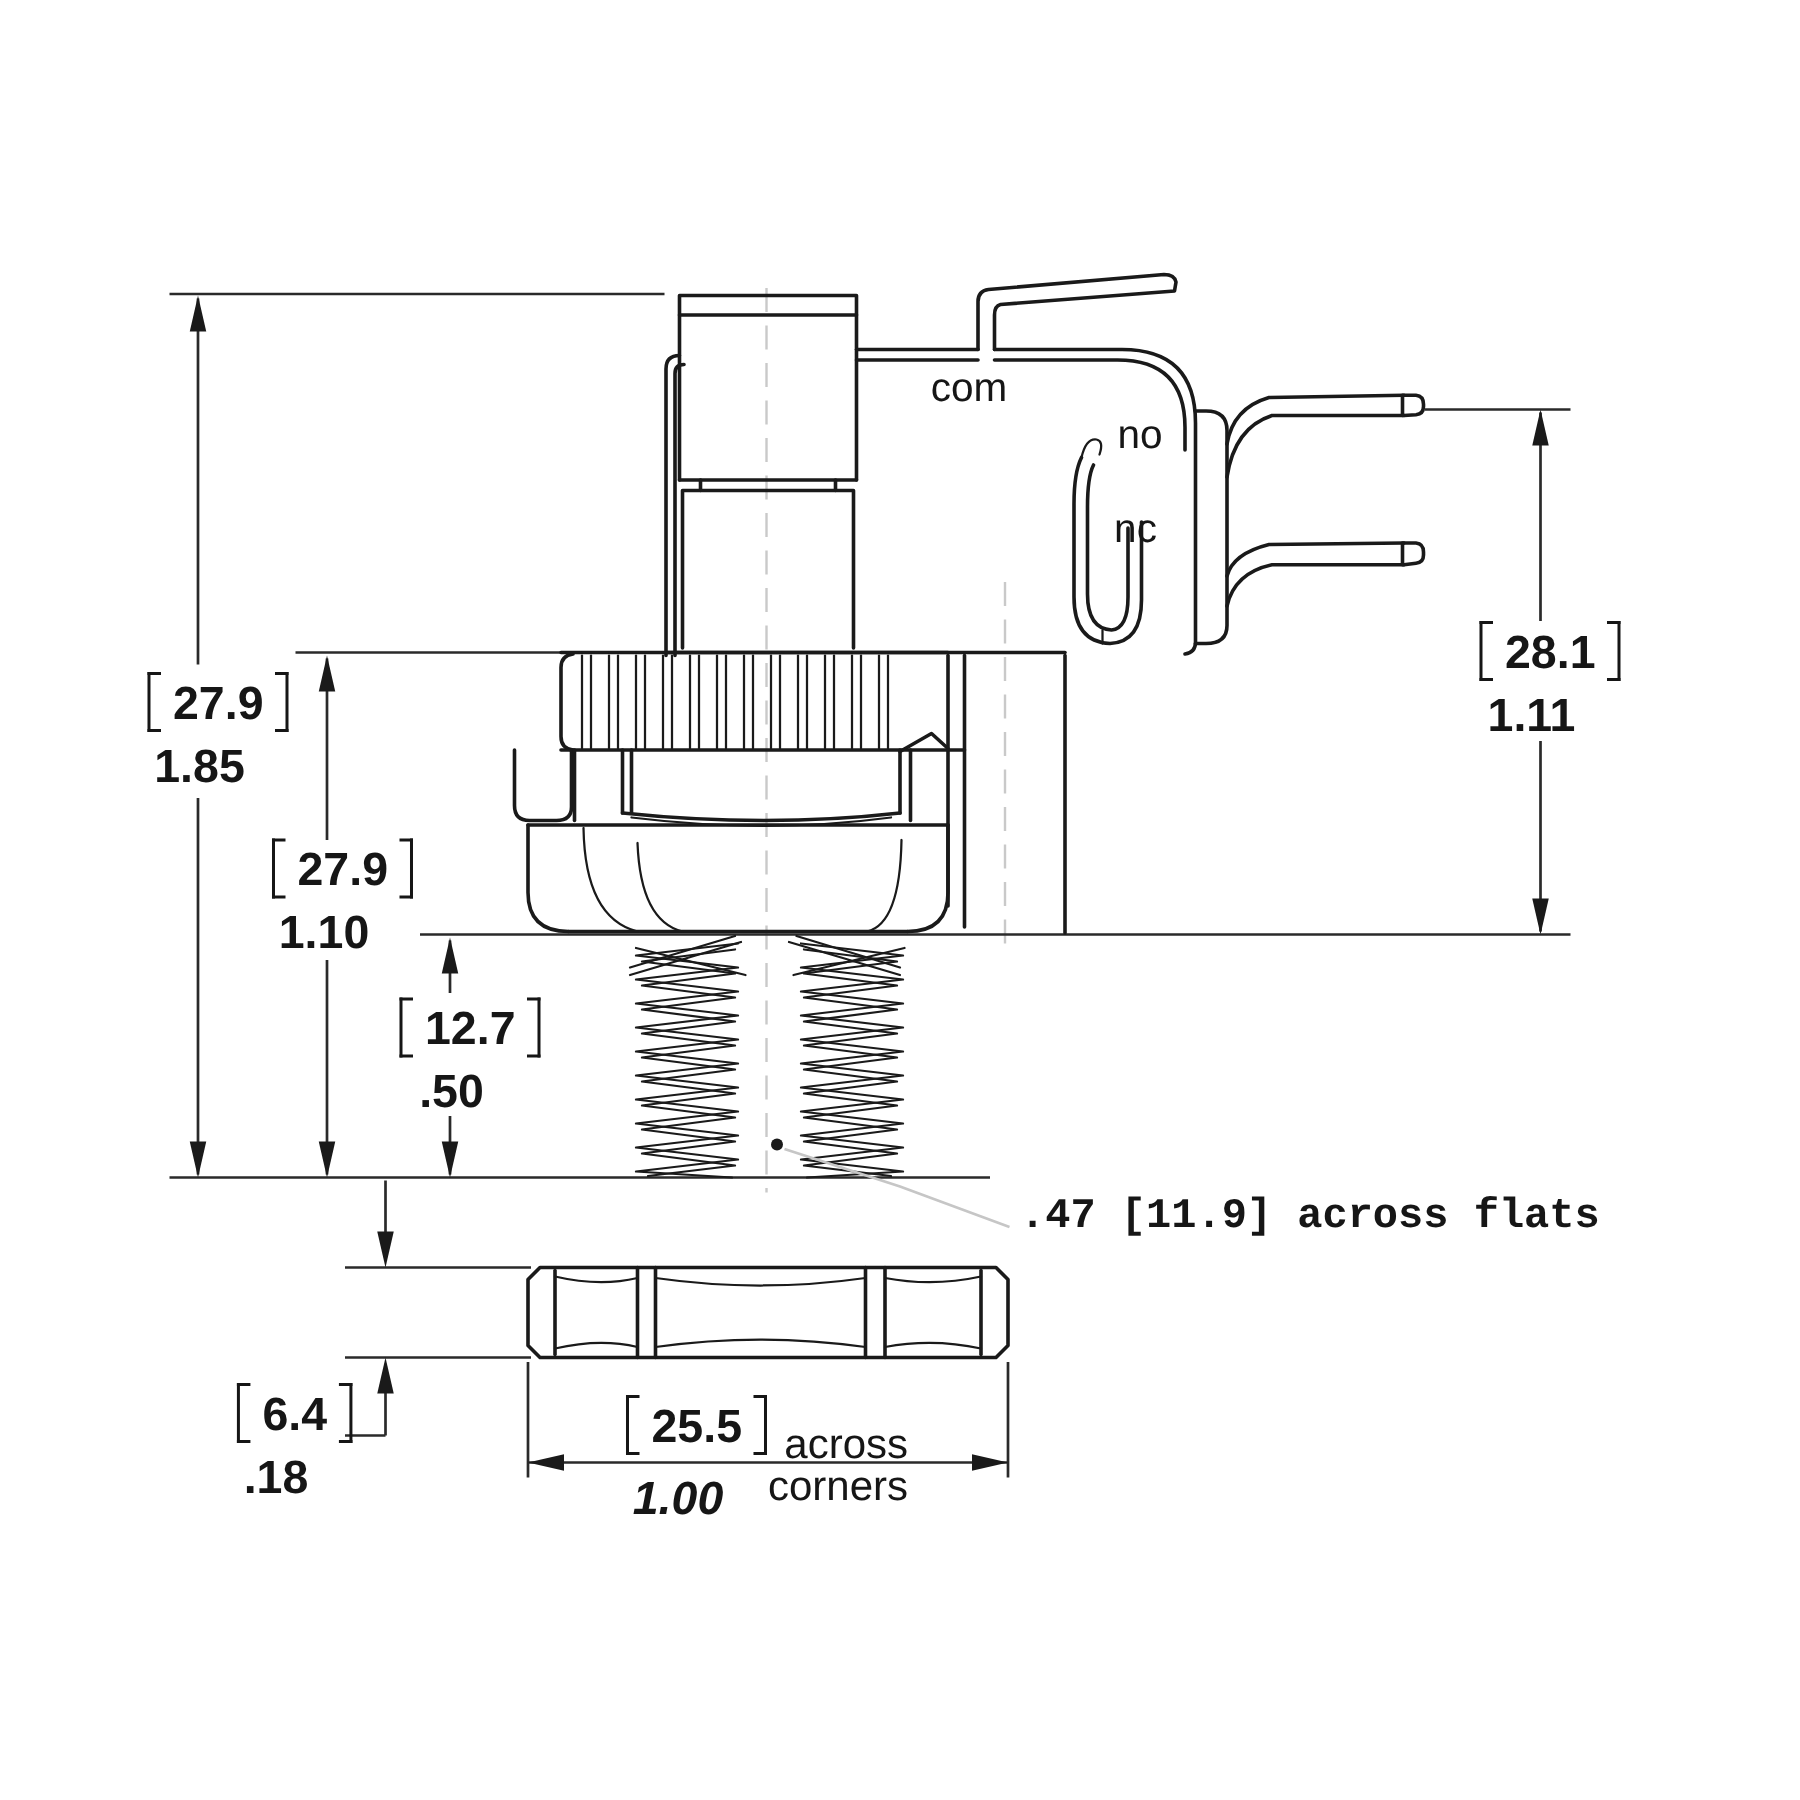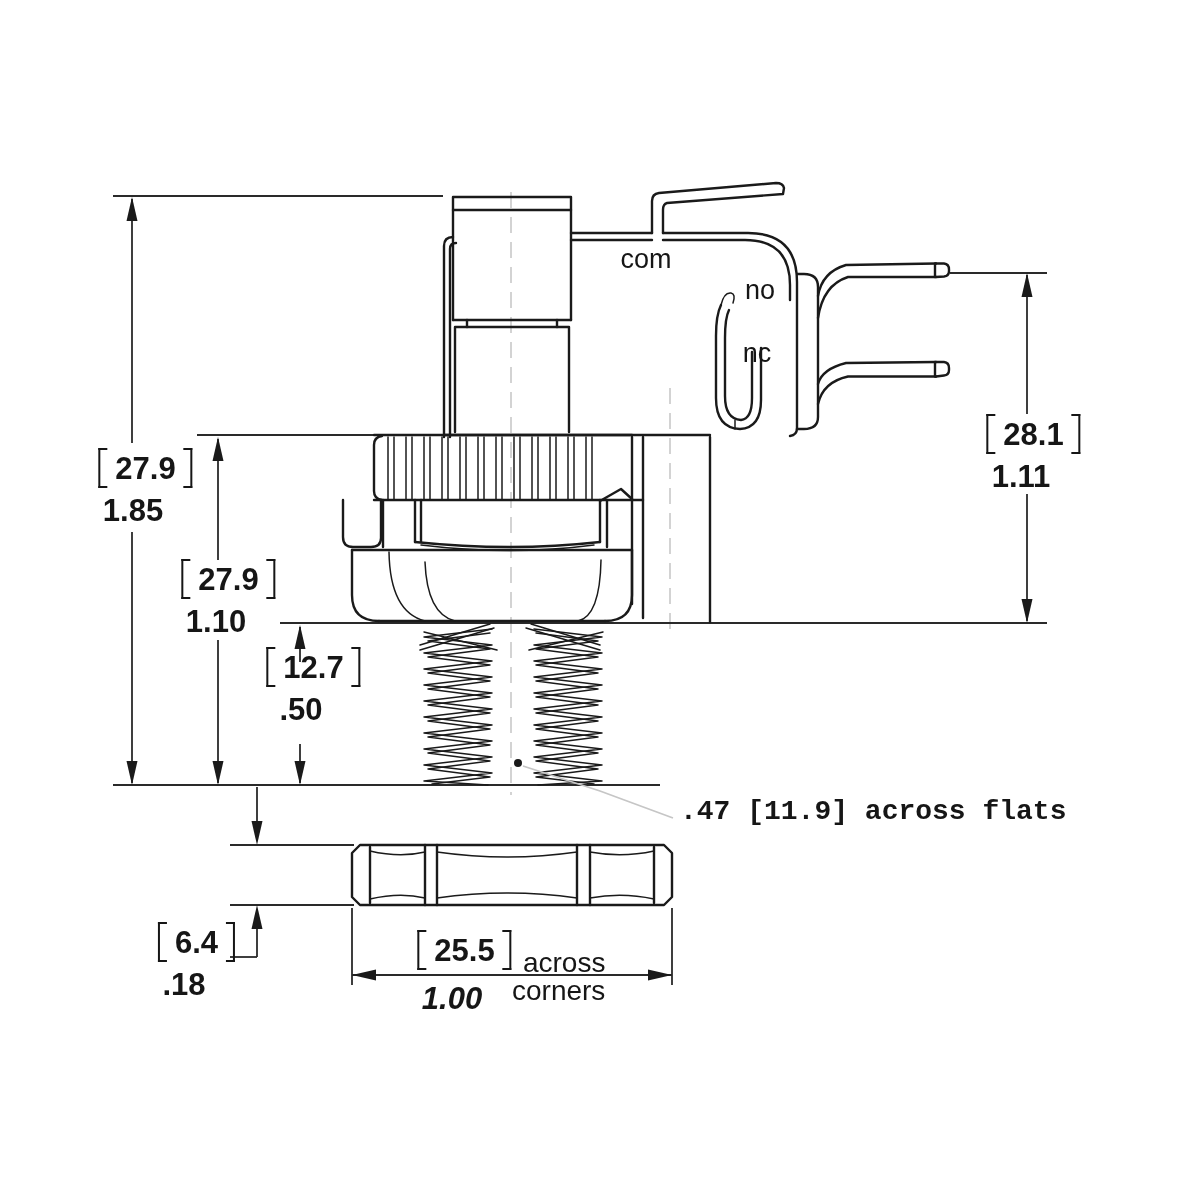--- a/index.html
+++ b/index.html
@@ -225,21 +225,21 @@
 
   <div class="label" style="left:216px;top:598px">
     <div class="dim-mm">
         <span class="bk bl"></span>
         <span>27.9</span>
         <span class="bk br"></span>
       </div>
     <div class="dim-in">1.10</div>
   </div>
 
-  <div class="label" style="left:301px;top:686px">
+  <div class="label" style="left:301px;top:704px">
     <div class="dim-mm">
         <span class="bk bl"></span>
         <span>12.7</span>
         <span class="bk br"></span>
       </div>
     <div class="dim-in">.50</div>
   </div>
 
   <div class="label" style="left:1021px;top:453px">
     <div class="dim-mm">

